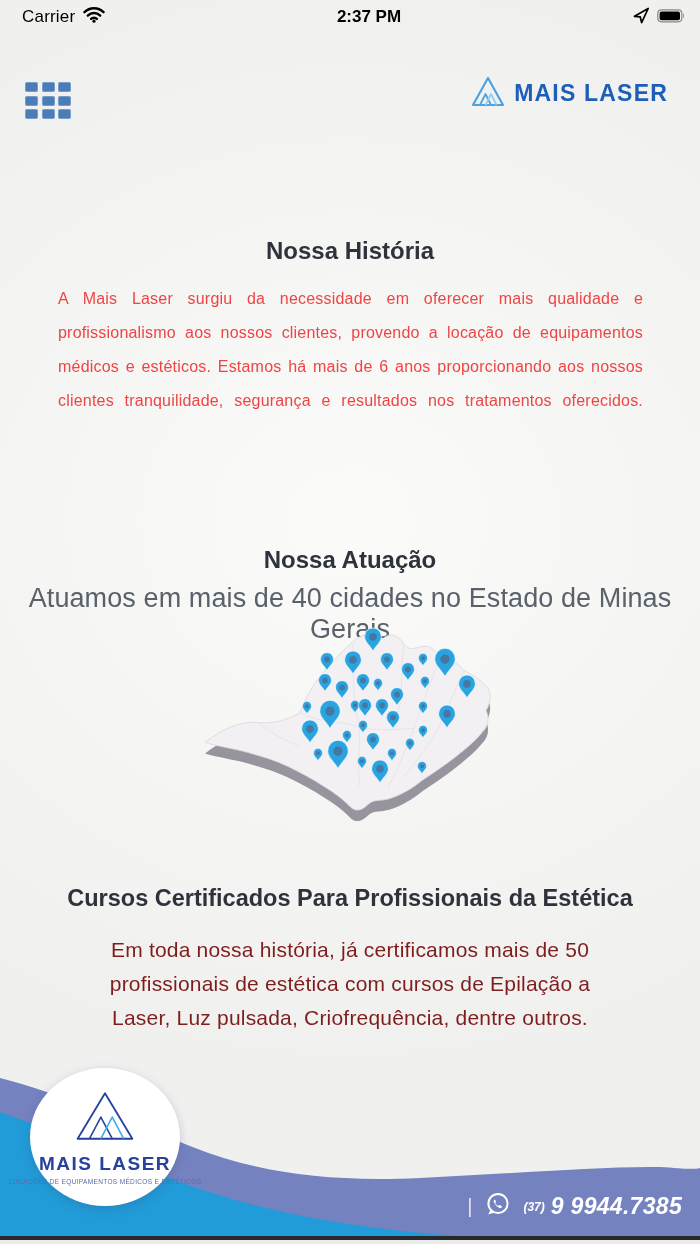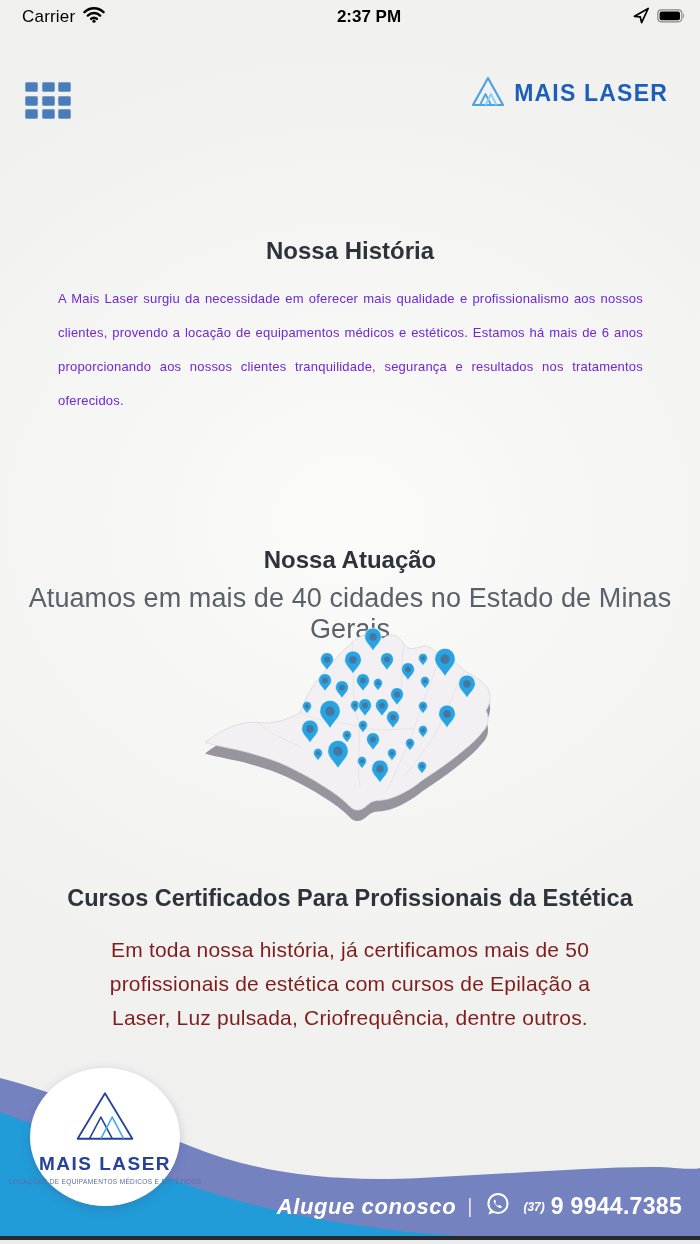--- a/index.html
+++ b/index.html
@@ -23,21 +23,21 @@
     display:grid; grid-template-columns:repeat(3,13px); grid-template-rows:repeat(3,10px);
     gap:3.5px; cursor:pointer; background:none; border:none; }
   .menu-btn span { background:#4a7db8; border-radius:2px; box-shadow:inset 0 0 0 1px rgba(255,255,255,.25); }
   .brand { position:absolute; right:32px; top:76px; display:flex; align-items:center; gap:9px; cursor:pointer; }
   .brand-text { font-size:23px; font-weight:600; color:#1d5fb8; letter-spacing:1.2px; }
 
   
   .h-title { position:absolute; left:0; right:0; text-align:center; font-weight:700; color:#2e333b; }
   #h-historia { top:237px; font-size:24px; }
   #p-historia { position:absolute; top:282px; left:58px; width:585px;
-    font-size:13px; line-height:34px; color:#6d28d9; text-align:justify; letter-spacing:.2px; }
+    font-size:16px; line-height:34px; color:#ef4444; text-align:justify; letter-spacing:.2px; }
   #p-historia::after { content:""; display:inline-block; width:100%; }
   #h-atuacao { top:546px; font-size:24px; }
   #sub-atuacao { position:absolute; top:583px; left:0; right:0; text-align:center;
     font-size:27px; color:#59616b; letter-spacing:.1px; }
   #h-cursos { top:885px; font-size:23.5px; }
   #p-cursos { position:absolute; top:933px; left:100px; width:500px; text-align:center;
     font-size:21px; line-height:34px; color:#7f1d1d; letter-spacing:.2px; }
 
   
   #map-wrap { position:absolute; left:200px; top:622px; width:310px; height:205px; }
@@ -47,21 +47,21 @@
   #footer-waves { position:absolute; left:0; top:0; }
   .badge { position:absolute; left:30px; top:18px; width:150px; height:138px; background:#fff;
     border-radius:50%; box-shadow:0 3px 10px rgba(60,70,120,.25);
     display:flex; flex-direction:column; align-items:center; justify-content:center; }
   .badge-word { font-size:19px; font-weight:600; color:#26429a; letter-spacing:1.5px; margin-top:6px; }
   .badge-tag { font-size:6.5px; color:#5a6aa8; letter-spacing:.35px; margin-top:3px; white-space:nowrap; }
   .cta-row { position:absolute; right:18px; top:140px; display:flex; align-items:center; gap:11px; color:#fff; }
   .cta-main { font-size:22px; font-weight:700; font-style:italic; letter-spacing:.6px; }
   .cta-div { font-size:20px; color:rgba(255,235,235,.9); font-weight:400; }
   .cta-prefix { font-size:12px; font-weight:700; font-style:italic; }
-  .cta-number { font-size:23px; font-weight:700; letter-spacing:.3px; margin-left:-5px; }
+  .cta-number { font-size:23px; font-weight:700; font-style:italic; letter-spacing:.3px; margin-left:-5px; }
 </style>
 </head>
 <body>
 
 <div class="statusbar">
   <div class="sb-left">
     <span class="sb-carrier">Carrier</span>
     <span>
       <svg width="22" height="16" viewBox="0 0 22 16">
         <path d="M1.5,5.2 C4,2.6 7.3,1.2 11,1.2 C14.7,1.2 18,2.6 20.5,5.2" fill="none" stroke="#000" stroke-width="2.4" stroke-linecap="round"></path>
@@ -292,21 +292,20 @@
         <path d="M60,6 L113,94 L7,94 Z" fill="none" stroke="#26429a" stroke-width="3.5" stroke-linejoin="round"></path>
         <path d="M30,94 L52,52 L74,94" fill="none" stroke="#26429a" stroke-width="3" stroke-linejoin="round"></path>
         <path d="M52,94 L74,52 L96,94" fill="none" stroke="#3fa9e6" stroke-width="3" stroke-linejoin="round"></path>
       </svg>
     </span>
     <span class="badge-word">MAIS LASER</span>
     <span class="badge-tag">LOCAÇÕES DE EQUIPAMENTOS MÉDICOS E ESTÉTICOS</span>
   </div>
 
   <div class="cta-row">
-    <span class="cta-main">Alugue conosco</span>
     <span class="cta-div">|</span>
     <span>
       <svg width="29" height="29" viewBox="0 0 29 29">
         <circle cx="15" cy="13.5" r="9.6" fill="none" stroke="#fff" stroke-width="2"></circle>
         <path d="M7.6,19.5 L5.2,24.6 L10.6,22.7 Z" fill="#fff"></path>
         <path d="M11.6,9.4 q-1.7,1.3 -0.4,3.6 q1.7,3 4.4,4.4 q2.3,1.3 3.6,-0.4 l-2.3,-1.9 q-0.6,-0.4 -1.2,0.2 l-0.6,0.6 q-1.9,-1.1 -3,-3 l0.6,-0.6 q0.6,-0.6 0.2,-1.2 Z" fill="#fff"></path>
       </svg>
     </span>
     <span class="cta-prefix">(37)</span>
     <span class="cta-number">9 9944.7385</span>

